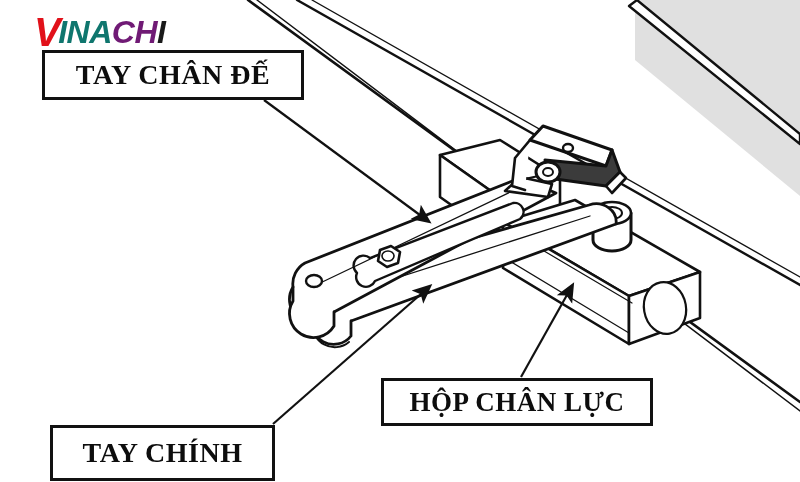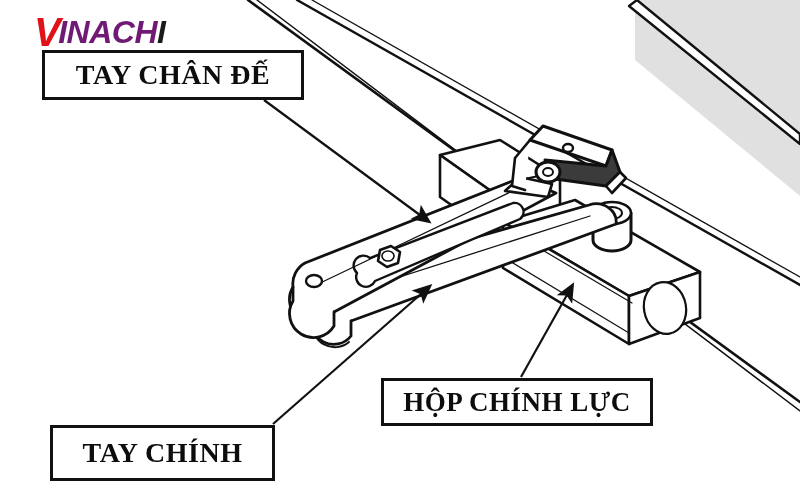--- a/index.html
+++ b/index.html
@@ -196,28 +196,28 @@
       </marker>
     </defs>
     <g stroke="#111111" stroke-width="2.2" fill="none">
       <line x1="264" y1="100" x2="428" y2="221" marker-end="url(#arrowhead)"></line>
       <line x1="273" y1="424" x2="429" y2="287" marker-end="url(#arrowhead)"></line>
       <line x1="521" y1="377" x2="572" y2="286" marker-end="url(#arrowhead)"></line>
     </g>
   </svg>
 
   <div id="logo">
-    <span class="lg-v lg-red" style="color: rgb(225, 17, 26);">V</span><span class="lg-black" style="color: #701a75;">INA</span><span class="lg-red" style="color: #701a75;">CH</span><span class="lg-black" style="color: rgb(26, 26, 26);">I</span>
+    <span class="lg-v lg-red" style="color: rgb(225, 17, 26);">V</span><span class="lg-black" style="color: #0f766e;">INA</span><span class="lg-red" style="color: #701a75;">CH</span><span class="lg-black" style="color: rgb(26, 26, 26);">I</span>
   </div>
 
   <div class="callout" id="callout-tay-chan-de" style="left: 2px; top: 50px; width: 262px; height: 50px; margin-left: 40px;">
     <span>TAY CHÂN ĐẾ</span>
   </div>
 
   <div class="callout" id="callout-hop-thuy-luc" style="left: 381px; top: 378px; width: 272px; height: 48px;">
-    <span>HỘP CHÍNH LỰC</span>
+    <span>HỘP CHÂN LỰC</span>
   </div>
 
   <div class="callout" id="callout-tay-chinh" style="left: 50px; top: 425px; width: 225px; height: 56px;">
     <span>TAY CHÍNH</span>
   </div>
 
 </div>
 
 </body></html>

